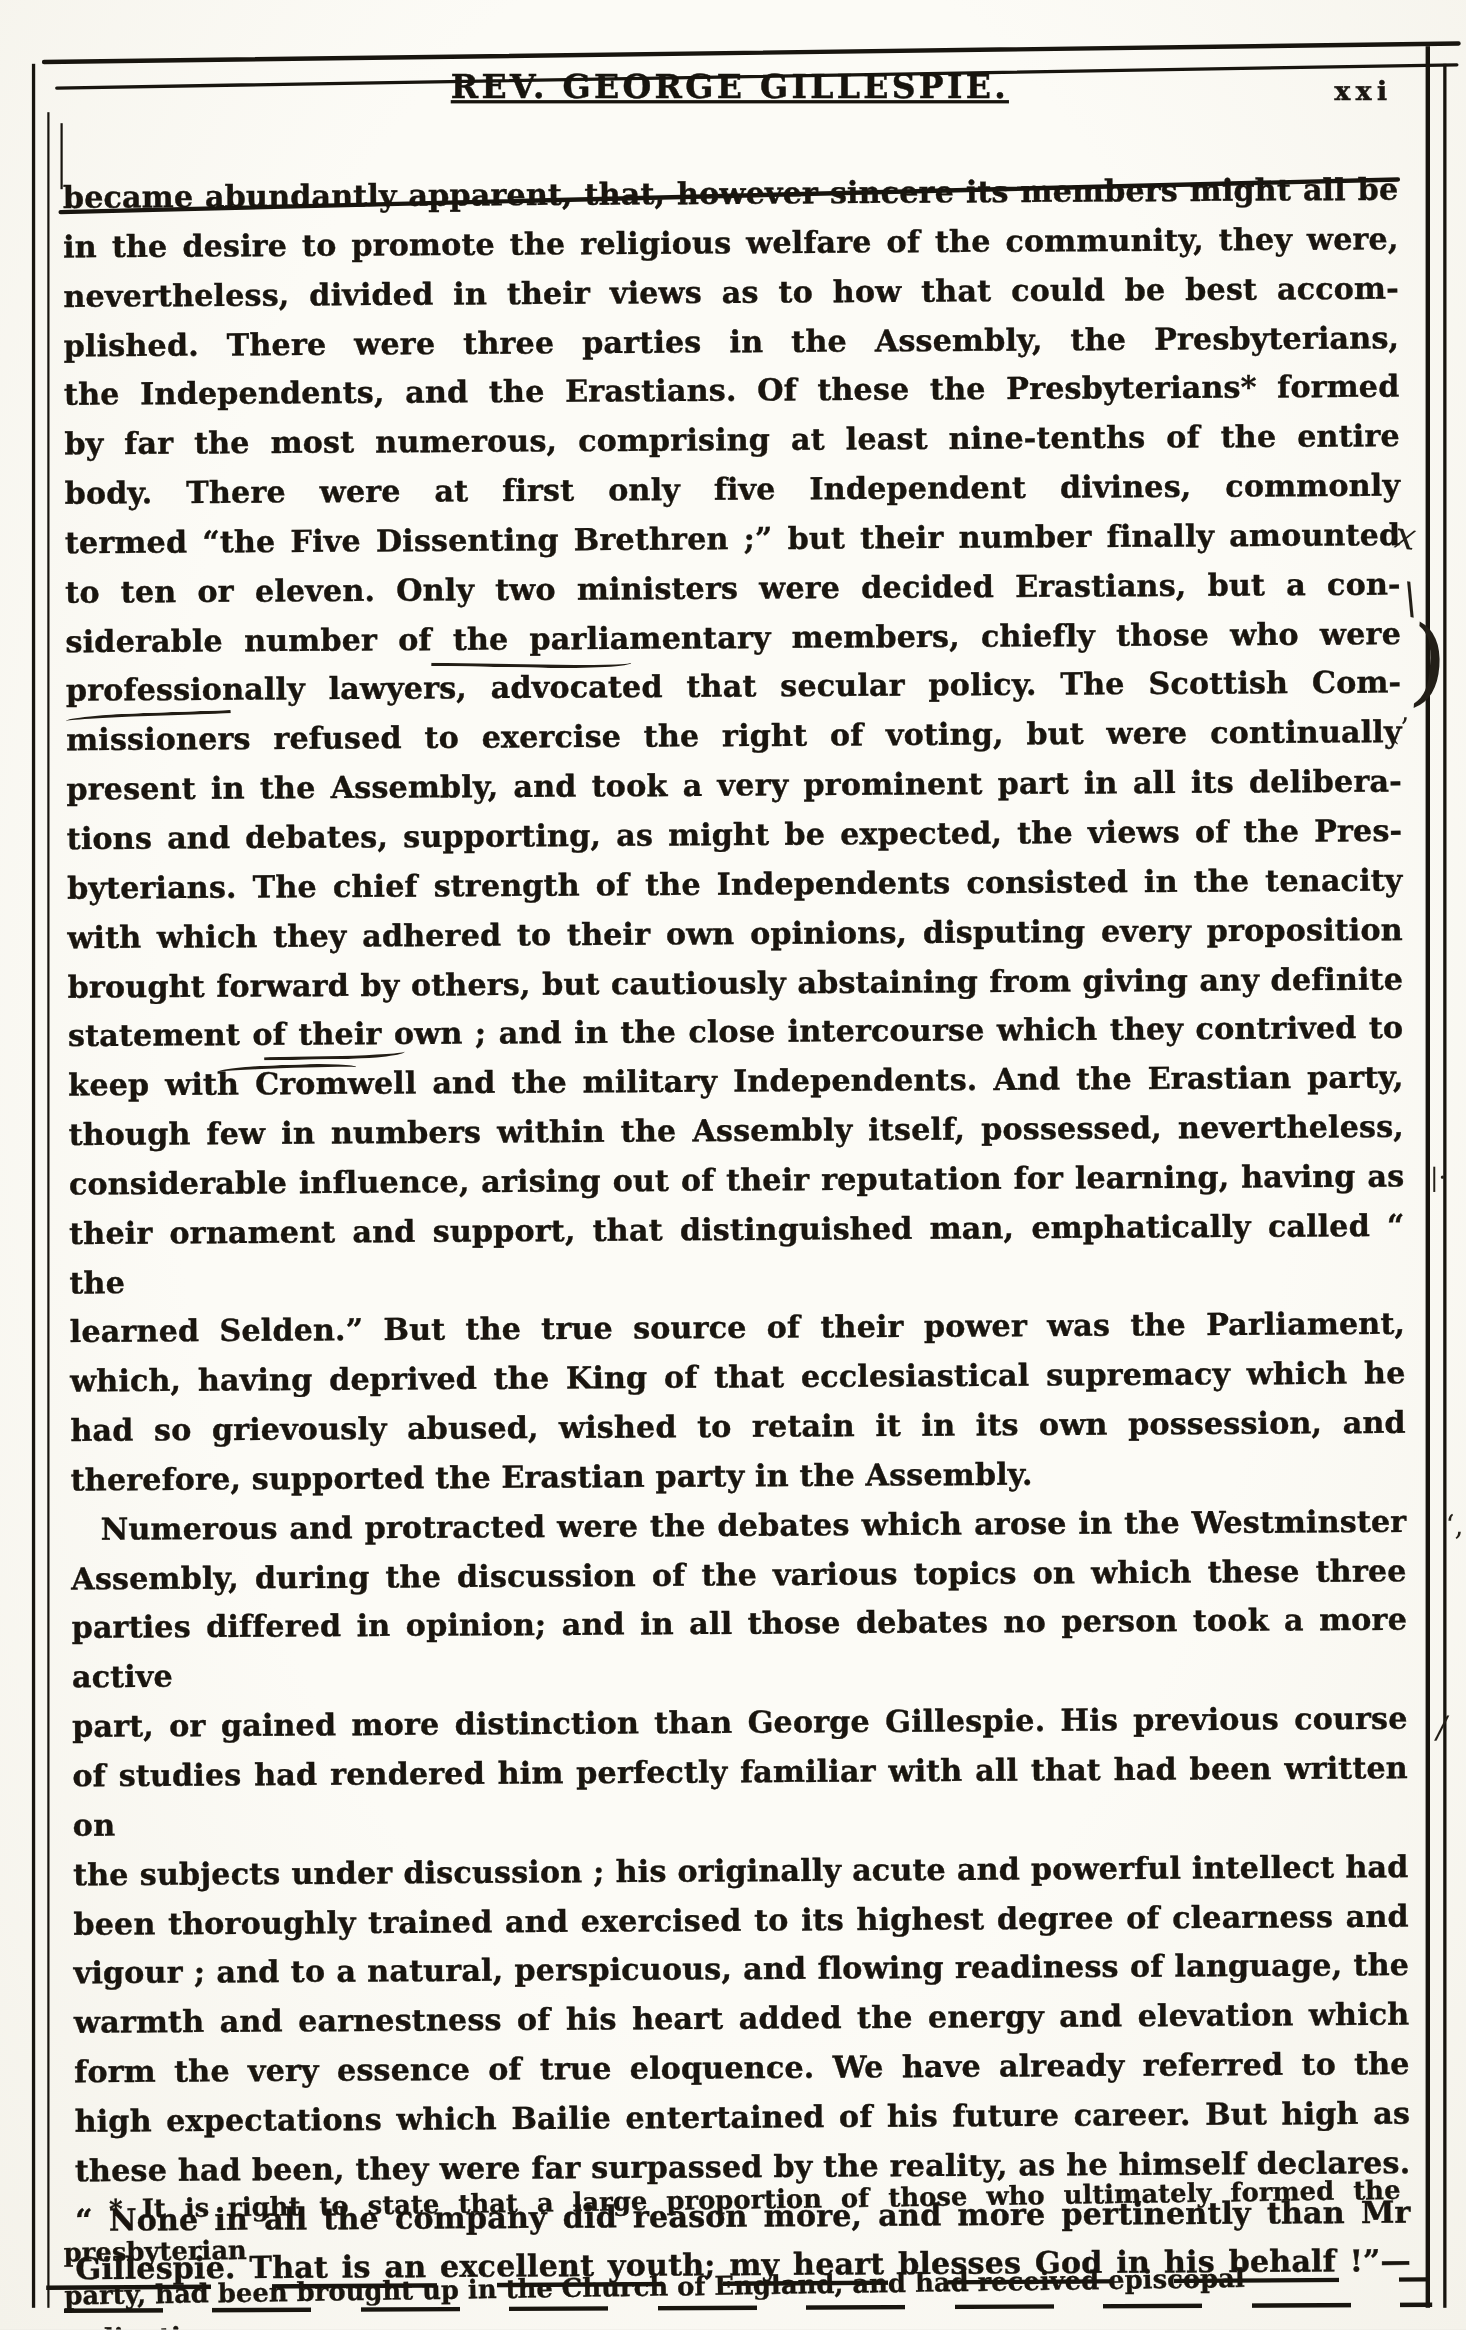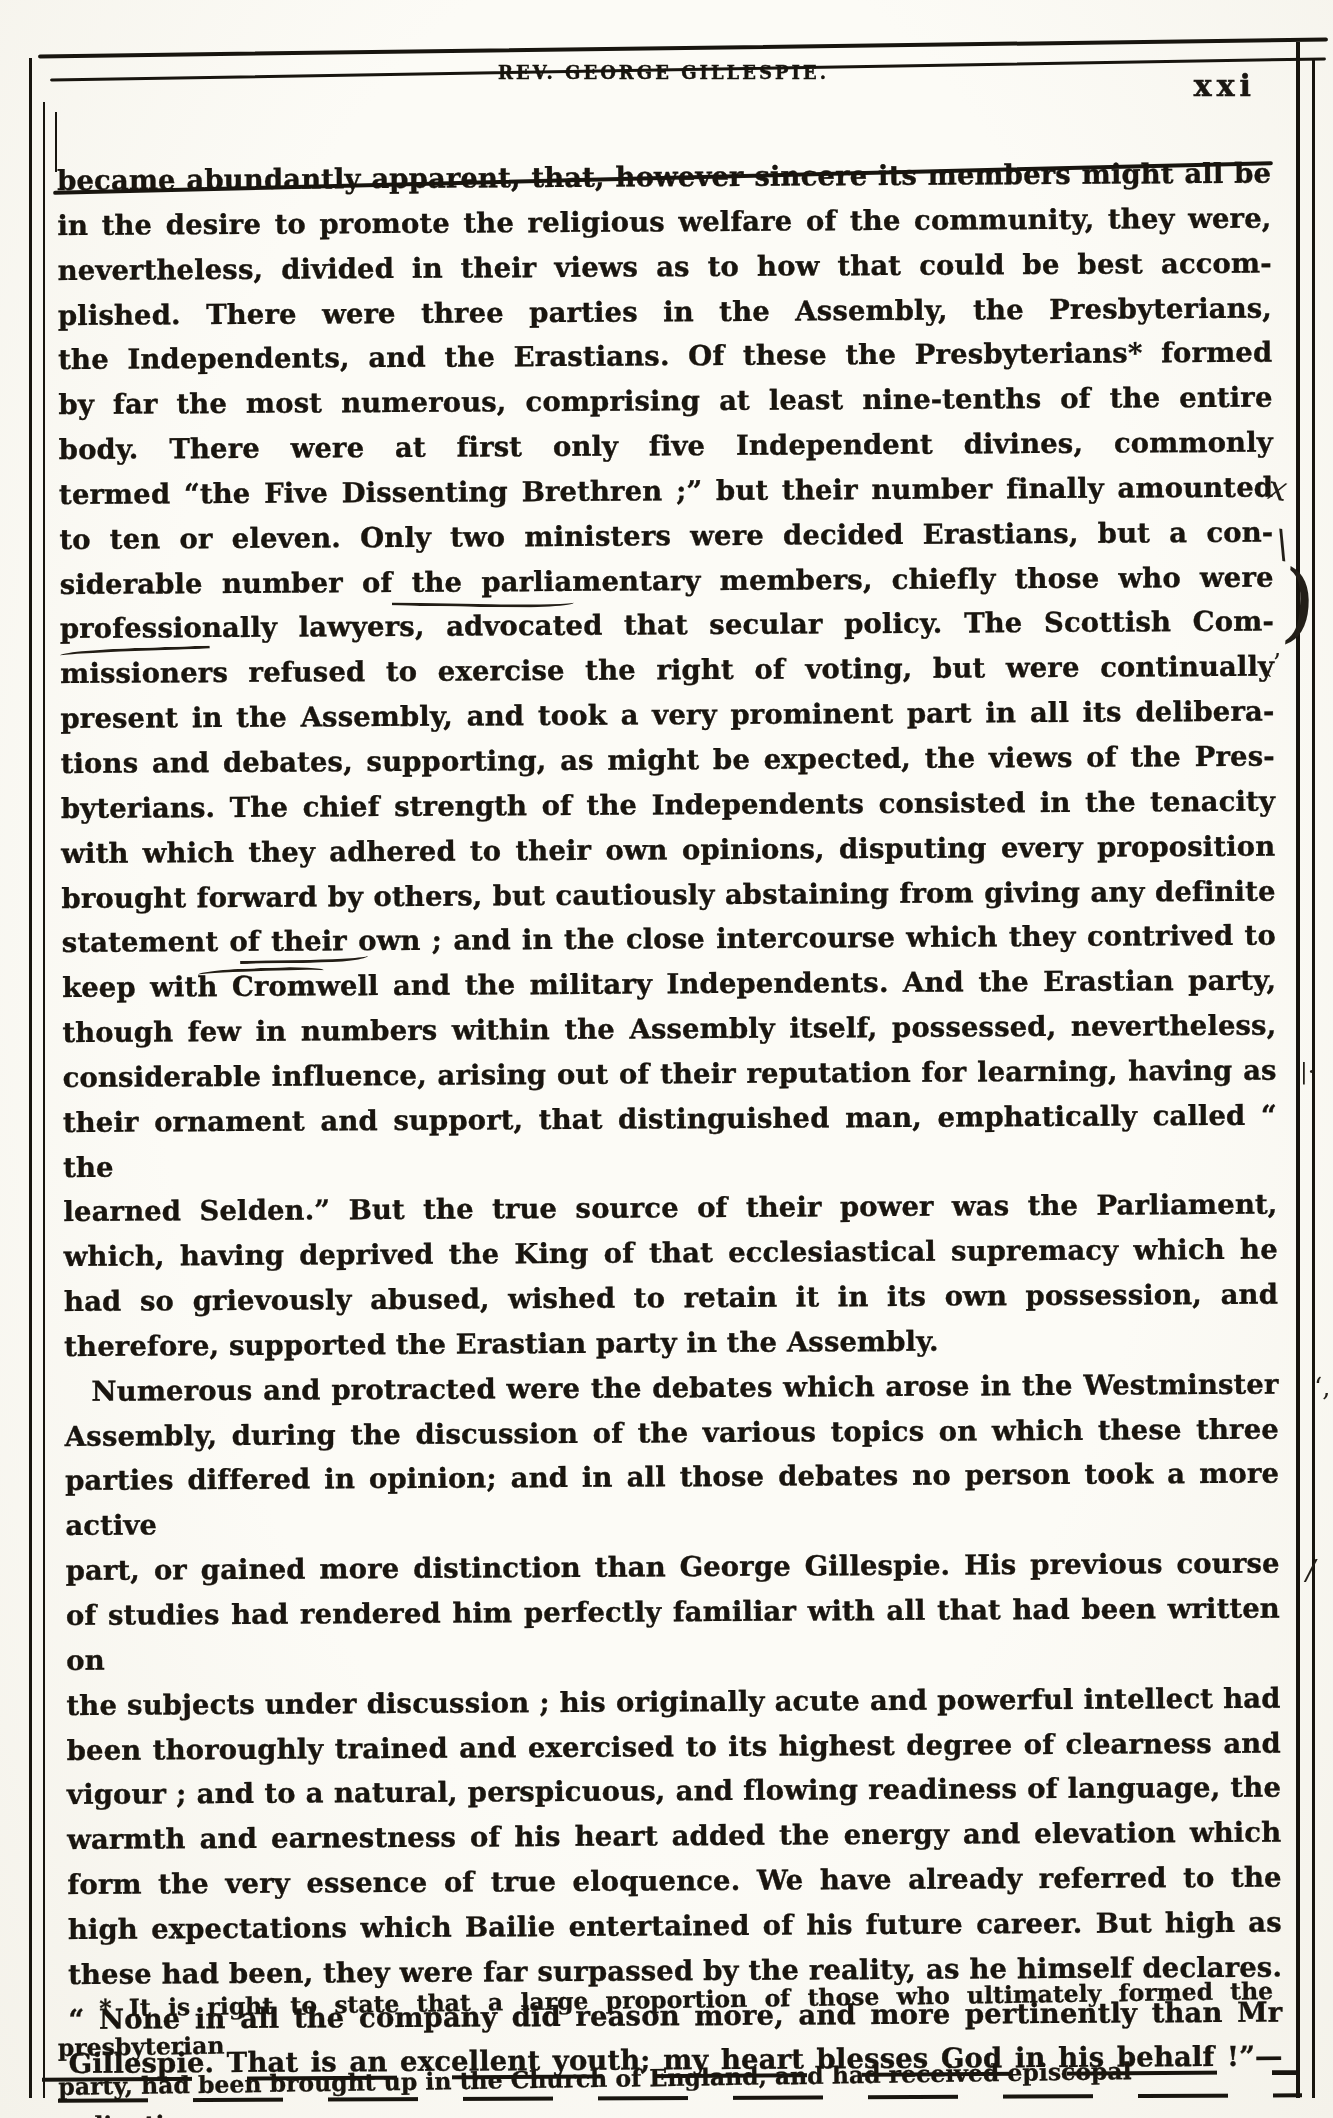--- a/index.html
+++ b/index.html
@@ -16,25 +16,25 @@
   .b-left2{left:43px;top:102px;width:2px;height:1996px;}
   .b-left3{left:55px;top:112px;width:2px;height:60px;}
   .b-right1{left:1296px;top:42px;width:4px;height:2056px;}
   .b-right2{left:1312px;top:58px;width:3px;height:2040px;}
   .b-bot1{left:42px;top:2074px;width:1256px;height:4px;background:repeating-linear-gradient(90deg,#18150f 0 150px,transparent 150px 205px);transform:rotate(-0.35deg);}
   .b-bot2{left:58px;top:2096px;width:1244px;height:4px;background:repeating-linear-gradient(90deg,#18150f 0 90px,transparent 90px 135px);transform:rotate(-0.25deg);}
   .rule-header{left:53px;top:176px;width:1220px;height:4px;transform:rotate(-1.4deg);border-radius:2px;}
   
   .header{position:absolute;left:57px;top:62px;width:1213px;text-align:center;}
   .header .title{
-    font-size:18px;font-weight:700;letter-spacing:3px;color:#17140e;
+    font-size:30px;font-weight:700;letter-spacing:3px;color:#17140e;text-decoration:underline;
     -webkit-text-stroke:0.4px currentColor;
   }
   .header .pagenum{
-    position:absolute;right:14px;top:6px;font-size:30px;font-weight:700;
+    position:absolute;right:4px;top:6px;font-size:24px;font-weight:700;
     letter-spacing:5px;-webkit-text-stroke:0.5px currentColor;
   }
   
   .textblock{
     position:absolute;left:57px;top:158px;width:1214px;
     transform:rotate(-0.35deg);transform-origin:left top;
   }
   .tline{
     font-size:27.5px;line-height:44.85px;font-weight:600;letter-spacing:0.1px;
     text-align:justify;text-align-last:justify;color:#19150f;

